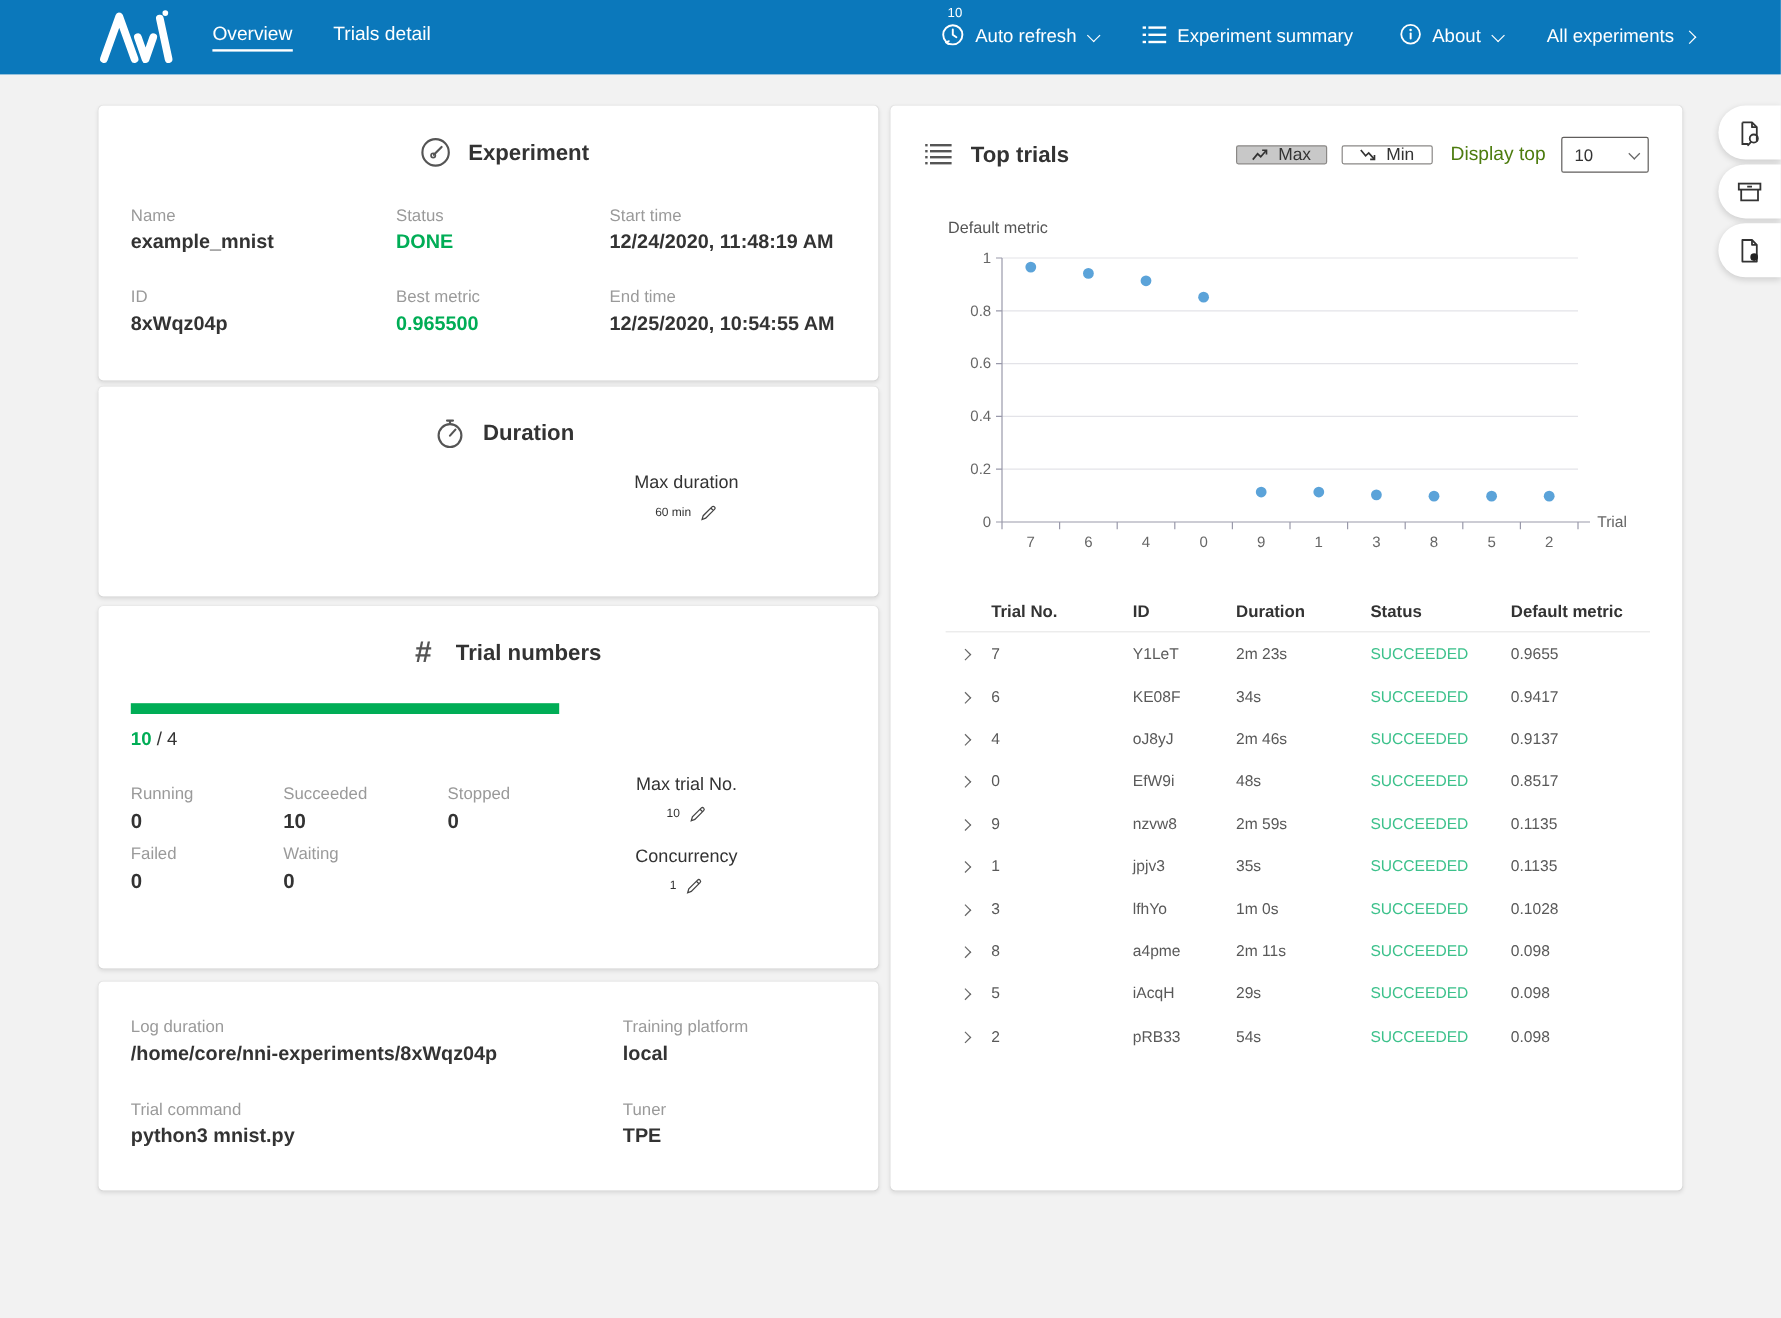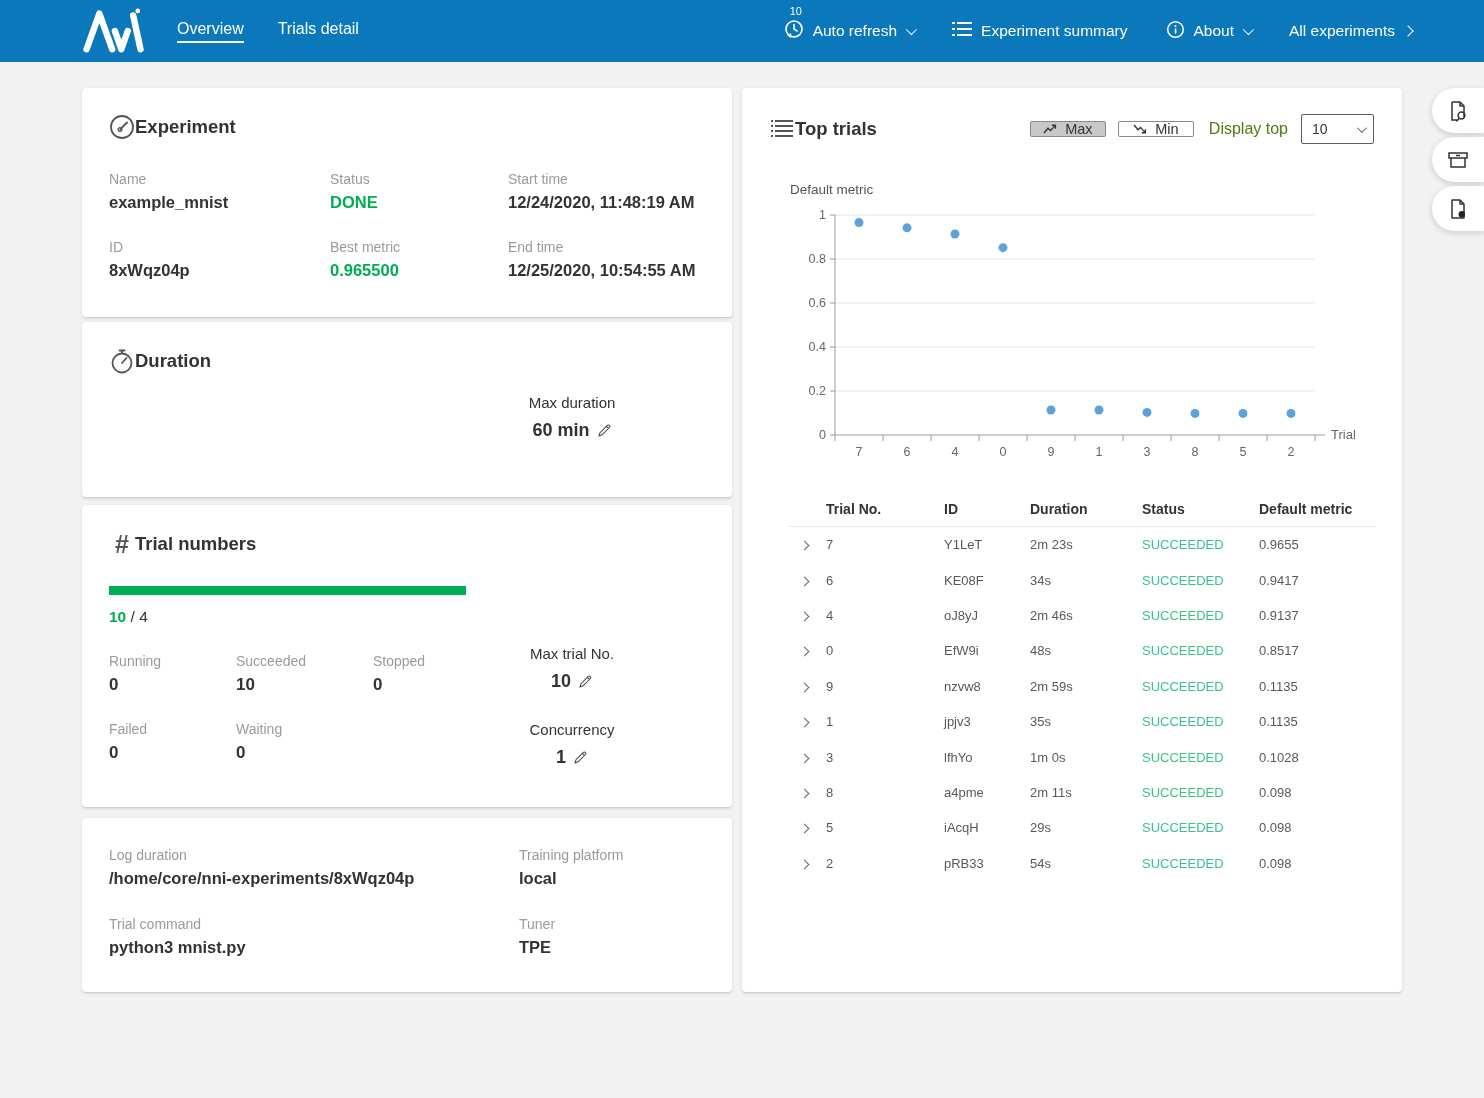--- a/index.html
+++ b/index.html
@@ -31,45 +31,45 @@
   .card {
     position:absolute; background:#fff; border-radius:4px;
     box-shadow:0 1.6px 3.6px rgba(0,0,0,.10), 0 .3px .9px rgba(0,0,0,.07);
   }
   #card-experiment { left:82px; top:88px;  width:650px; height:229px; }
   #card-duration   { left:82px; top:322px; width:650px; height:175px; }
   #card-trialnums  { left:82px; top:505px; width:650px; height:302px; }
   #card-config     { left:82px; top:818px; width:650px; height:174px; }
   #card-toptrials  { left:742px; top:88px; width:660px; height:904px; }
 
-  .card-title { display:flex; align-items:center; margin:26px 0 0 27px;
-                font-size:18.5px; font-weight:bold; color:#333; }
+  .card-title { display:flex; align-items:center; gap:14px; margin:26px 0 0 27px;
+                font-size:18.5px; font-weight:bold; color:#333;justify-content:center; }
   .card-title .t-icon { width:26px; height:26px; display:flex; align-items:center; justify-content:center; }
 
   .f-label { font-size:14px; color:#9a9a9a; }
   .f-value { font-size:16.5px; font-weight:bold; color:#333; margin-top:6px; white-space:nowrap; }
   .f-value.accent { color:#00ad56; }
 
   .fields-3 { display:grid; grid-template-columns:221px 178px 1fr; row-gap:27px; margin:31px 20px 0 27px; }
   .fields-2 { display:grid; grid-template-columns:410px 1fr; row-gap:28px; margin:29px 20px 0 27px; }
 
   
   .bar { width:357px; height:7px; background:#e6e6e6; margin:0; }
   .bar-fill { height:100%; background:#00ad56; }
   #tn-bar { height:9px; }
   .bar-text { font-size:15.5px; margin-top:13px; }
   .bar-text .done { color:#00ad56; font-weight:bold; }
   .bar-text .total { color:#333; }
 
   .side-block { position:absolute; left:410px; width:160px; text-align:center; }
   .side-label { font-size:15px; color:#333; }
-  .side-value { margin-top:9px; font-size:18px; color:#333; display:flex; align-items:center; justify-content:center; gap:7px;font-weight:bold; }
+  .side-value { margin-top:9px; font-size:10px; color:#333; display:flex; align-items:center; justify-content:center; gap:7px; }
   .edit-btn { display:inline-flex; cursor:pointer; }
 
-  .counts { display:grid; grid-template-columns:127px 137px 1fr; row-gap:26px; margin:27px 0 0 27px; width:360px; }
+  .counts { display:grid; grid-template-columns:127px 137px 1fr; row-gap:8px; margin:27px 0 0 27px; width:360px; }
   .count .f-value { font-size:17px; }
 
   
   .tt-head { display:flex; align-items:center; margin:26px 28px 0 27px; }
   .tt-controls { margin-left:auto; display:flex; align-items:center; }
   .btn { height:16px; min-width:76px; padding:0 12px; border:1px solid #8a8886; background:#fff;
          border-radius:2px; display:flex; align-items:center; justify-content:center; gap:8px;
          font-size:14.5px; color:#333; cursor:pointer; font-family:inherit; }
   .btn.selected { background:#c8c8c8; }
   .btn + .btn { margin-left:12px; }
@@ -263,21 +263,21 @@
     <div class="side-label">Max trial No.</div>
     <div class="side-value">
       <span>10</span>
       <span class="edit-btn">
         <svg width="15" height="15" viewBox="0 0 16 16">
             <path d="M2.2 13.8 L3.2 10.4 L11 2.6 a1.55 1.55 0 0 1 2.2 2.2 L5.4 12.6 Z M10 3.6 L12.2 5.8" fill="none" stroke="#444" stroke-width="1.1"></path>
           </svg>
       </span>
     </div>
   </div>
-  <div class="side-block" style="top:216px;">
+  <div class="side-block" style="top:200px;">
     <div class="side-label">Concurrency</div>
     <div class="side-value">
       <span>1</span>
       <span class="edit-btn">
         <svg width="15" height="15" viewBox="0 0 16 16">
             <path d="M2.2 13.8 L3.2 10.4 L11 2.6 a1.55 1.55 0 0 1 2.2 2.2 L5.4 12.6 Z M10 3.6 L12.2 5.8" fill="none" stroke="#444" stroke-width="1.1"></path>
           </svg>
       </span>
     </div>
   </div>

